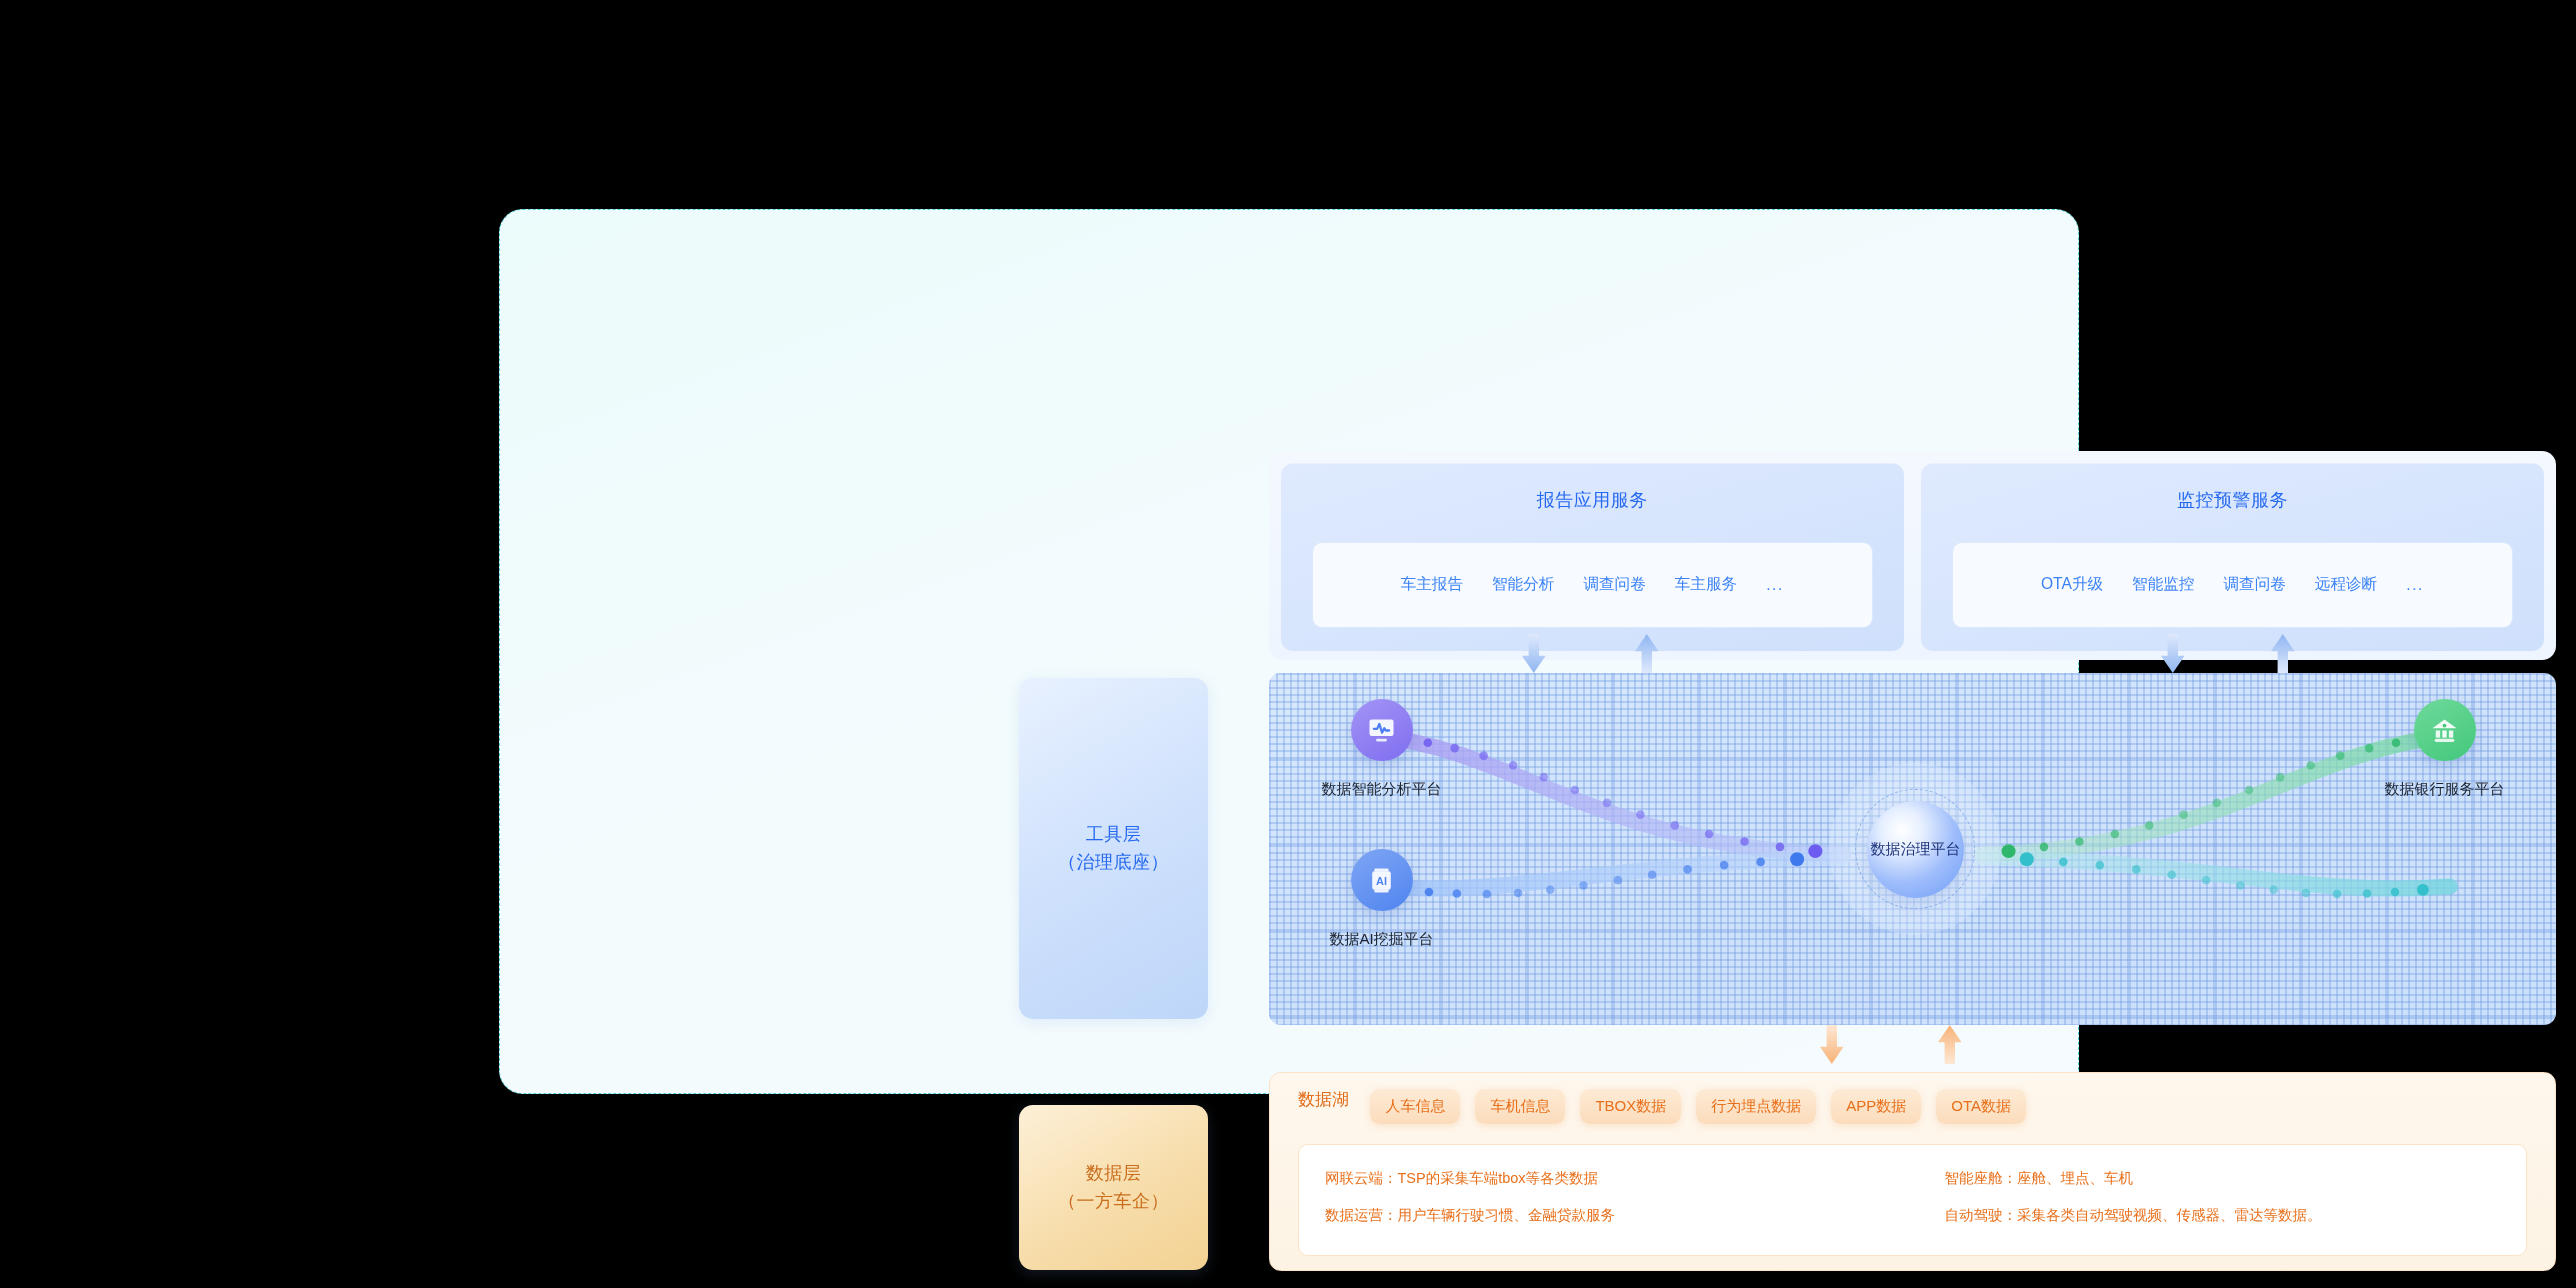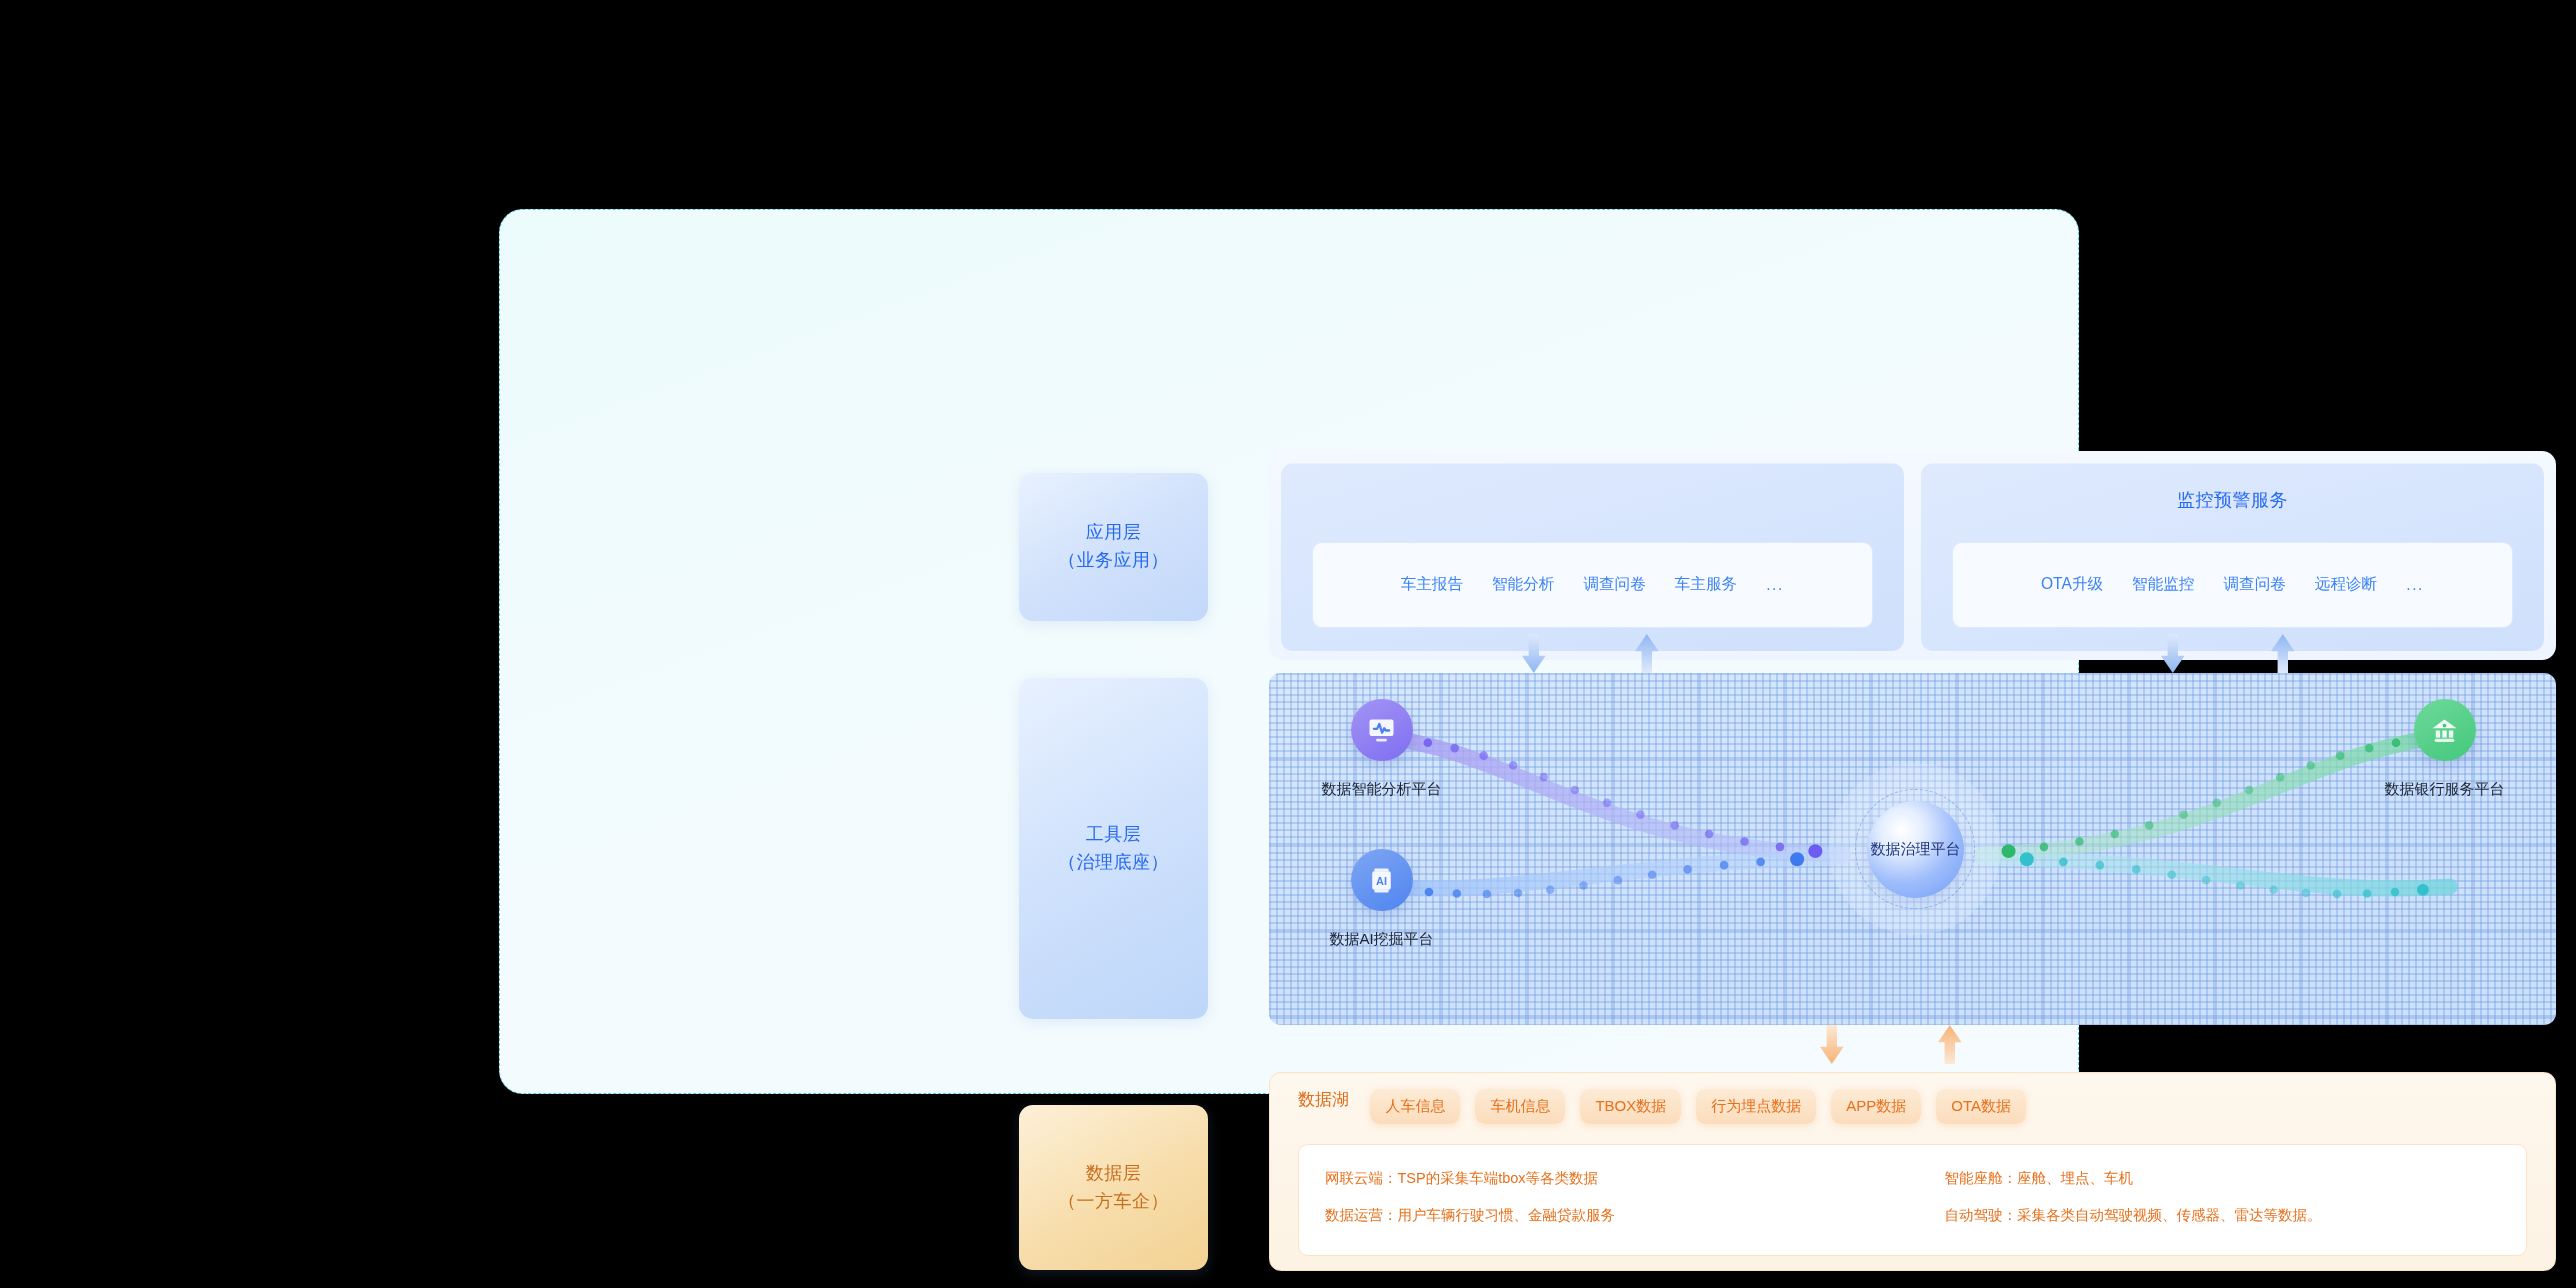--- a/index.html
+++ b/index.html
@@ -178,36 +178,33 @@
     gap: 12px;
   }
   .desc-col { flex: 1; padding: 23.6px 0 0 26px; }
   .desc-line { font-size: 14.5px; color: #e8701b; margin-bottom: 18px; white-space: nowrap; }
 </style>
 </head>
 <body>
 
 <div id="frame">
 
-  <div class="layer-chip" id="layer-app">
-    <div>应用层</div>
-    <div>（业务应用）</div>
-  </div>
   <div class="layer-chip" id="layer-tool">
     <div>工具层</div>
     <div>（治理底座）</div>
   </div>
   <div class="layer-chip" id="layer-data">
     <div>数据层</div>
     <div>（一方车企）</div>
   </div>
 
   <div id="app-panel">
 
     <div class="svc-card" id="svc-card-1">
+      <div class="svc-title">报告应用服务</div>
       <div class="svc-items">
         <span class="svc-item">车主报告</span>
         <span class="svc-item">智能分析</span>
         <span class="svc-item">调查问卷</span>
         <span class="svc-item">车主服务</span>
         <span class="svc-item ellip">...</span>
       </div>
     </div>
 
     <div class="svc-card" id="svc-card-2">

